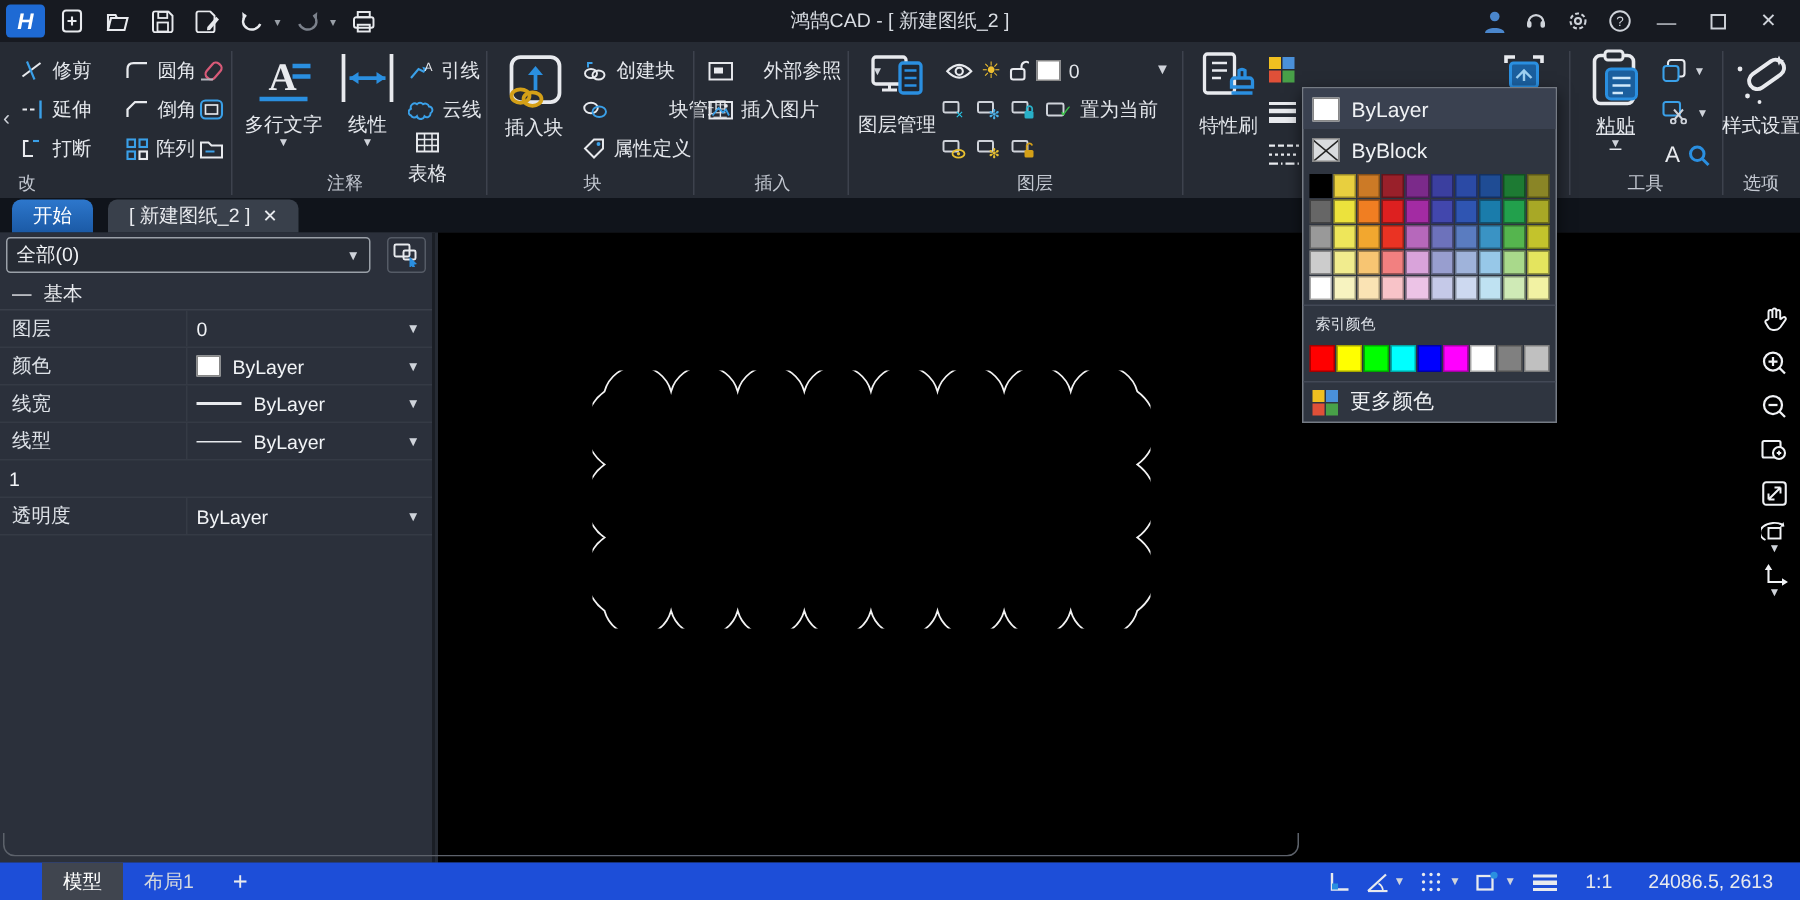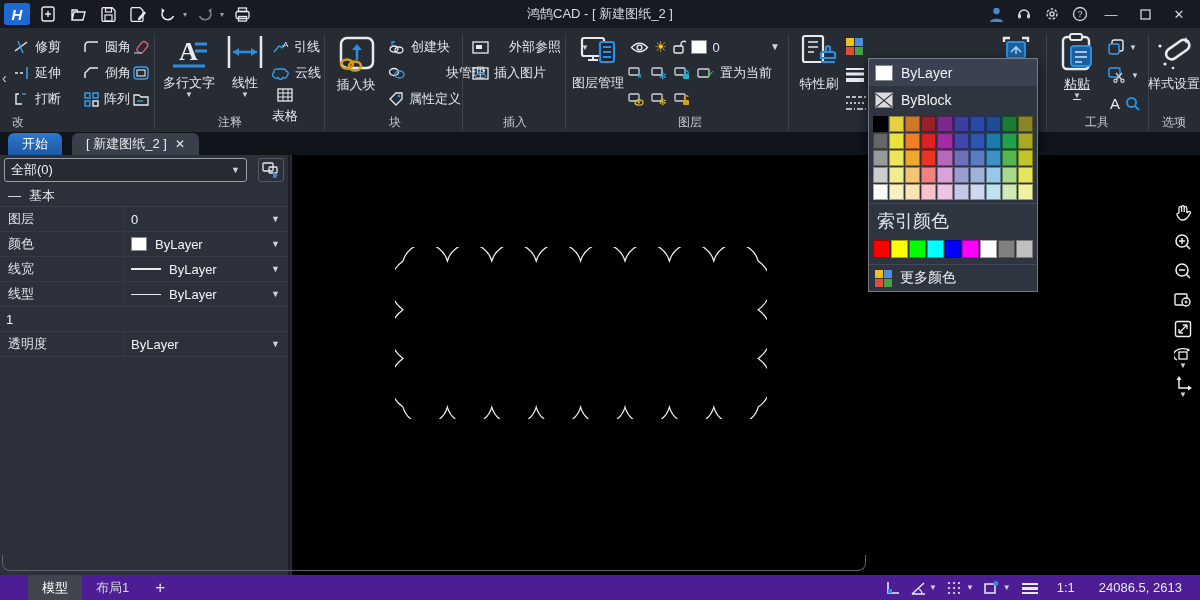--- a/index.html
+++ b/index.html
@@ -27,21 +27,21 @@
   .rbig { position:absolute; display:flex; flex-direction:column; align-items:center; color:#e4e7ec; font-size:13px; }
   .combo-open { position:absolute; display:flex; align-items:center; gap:6px; background:#1f66b8; border:1px solid #3c86d8; height:24px; padding:0 6px; color:#fff; }
   .swatch { width:16px; height:14px; background:#fff; border:1px solid #888; }
   .line-sw { width:30px; height:2px; background:#e8eaee; }
 
   
   .dropdown { position:absolute; left:868px; top:58px; width:170px; background:#2f3540; border:1px solid #757b84; box-shadow:0 4px 10px rgba(0,0,0,.6); z-index:50; }
   .dd-item { display:flex; align-items:center; gap:8px; height:27px; padding:0 6px; color:#f0f2f5; font-size:14px; }
   .dd-grid { display:grid; grid-template-columns:repeat(10,1fr); gap:1px; padding:3px 4px; }
   .dd-grid .sw { height:16px; border:1px solid rgba(0,0,0,.35); }
-  .dd-label { padding:5px 8px; font-size:18px; color:#dfe3e9; border-top:1px solid #434956; }
+  .dd-label { padding:5px 8px; font-size:10px; color:#dfe3e9; border-top:1px solid #434956; }
   .dd-index { display:grid; grid-template-columns:repeat(9,1fr); gap:1px; padding:2px 4px 6px; }
   .dd-index .sw { height:18px; border:1px solid rgba(0,0,0,.35); }
   .dd-more { display:flex; align-items:center; gap:8px; height:27px; padding:0 6px; border-top:1px solid #434956; color:#f0f2f5; font-size:14px; }
   .xswatch { width:18px; height:16px; background:#d9dbde; position:relative; border:1px solid #888; overflow:hidden; }
   .xswatch:before,.xswatch:after { content:""; position:absolute; left:-4px; right:-4px; top:50%; height:1px; background:#222; }
   .xswatch:before { transform:rotate(40deg); } .xswatch:after { transform:rotate(-40deg); }
   .pal { display:grid; grid-template-columns:8px 8px; grid-template-rows:8px 8px; gap:1px; }
   .pal i:nth-child(1){background:#f0c020;} .pal i:nth-child(2){background:#4a90d9;} .pal i:nth-child(3){background:#e05038;} .pal i:nth-child(4){background:#48a048;}
 
   
@@ -70,21 +70,21 @@
   .quick-input { width:105px; height:24px; border:1px solid #a8adb5; border-radius:4px; background:#101318; color:#fff; font-size:13px; padding:0 6px; font-family:"Liberation Sans","DejaVu Sans",sans-serif; }
   .cloud { position:absolute; left:103px; top:92px; }
 
   .navbar { position:absolute; right:2px; top:44px; width:28px; display:flex; flex-direction:column; gap:2px; }
   .nav-btn { width:26px; height:27px; display:flex; flex-direction:column; align-items:center; justify-content:center; color:#f0f2f5; }
   .nav-caret { font-size:8px; color:#cfd3da; line-height:5px; }
 
   .cmd-edge { position:absolute; left:2px; top:400px; width:864px; height:16px; border:1px solid #5d626b; border-top:none; border-radius:0 0 8px 8px; }
 
   
-  .status { position:absolute; left:0; top:575px; width:1200px; height:25px; background:#4c1d95; display:flex; align-items:center; }
+  .status { position:absolute; left:0; top:575px; width:1200px; height:25px; background:#1d4ed8; display:flex; align-items:center; }
   .stab { height:25px; display:flex; align-items:center; padding:0 14px; color:#d4d8de; font-size:13px; }
   .stab.active { background:#40454f; color:#fff; }
   .splus { color:#e8eaee; font-size:17px; padding:0 12px; }
   .sright { position:absolute; right:0; display:flex; align-items:center; gap:10px; padding-right:18px; }
   .sic { display:flex; align-items:center; gap:2px; color:#e8eaee; }
   .stext { color:#e8eaee; font-size:13px; }
 
   .ic { display:inline-flex; align-items:center; justify-content:center; }
 </style>
 </head>

